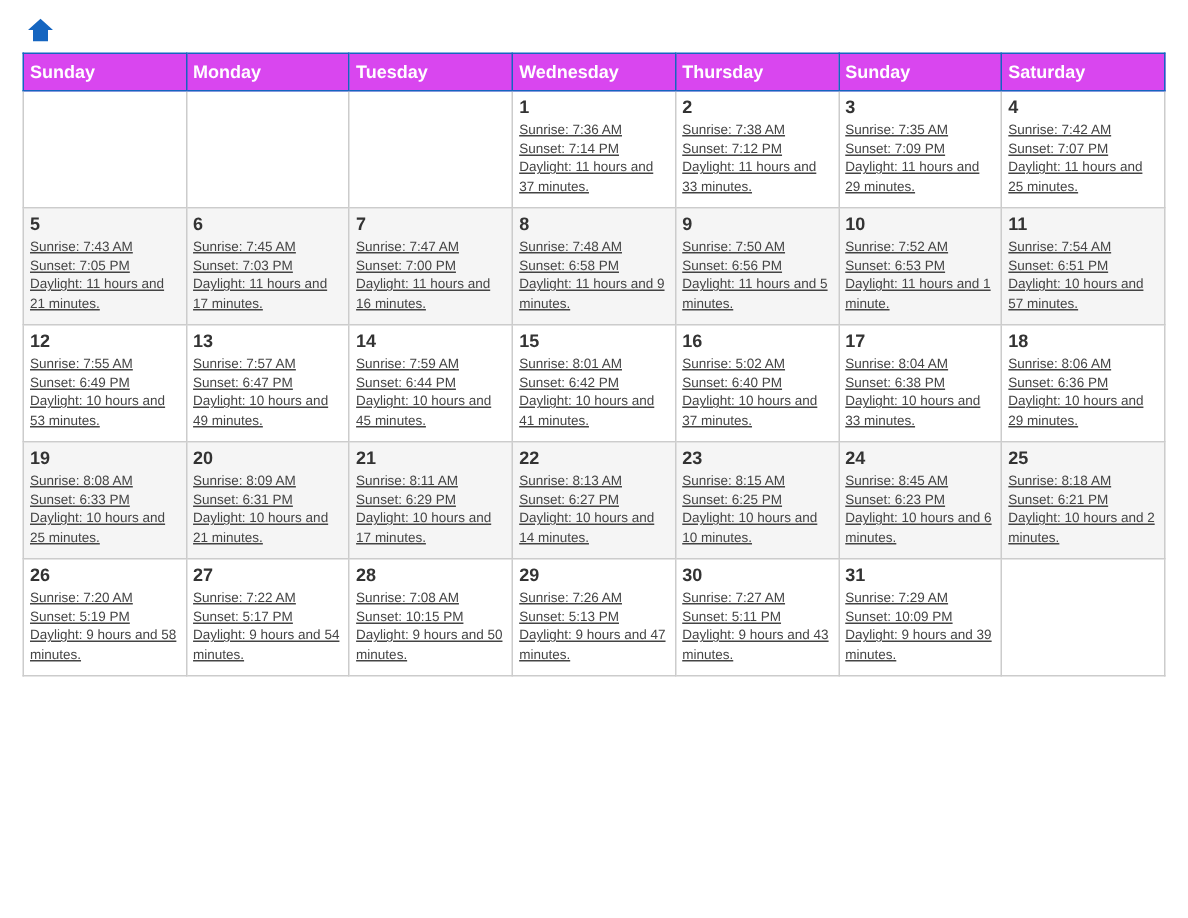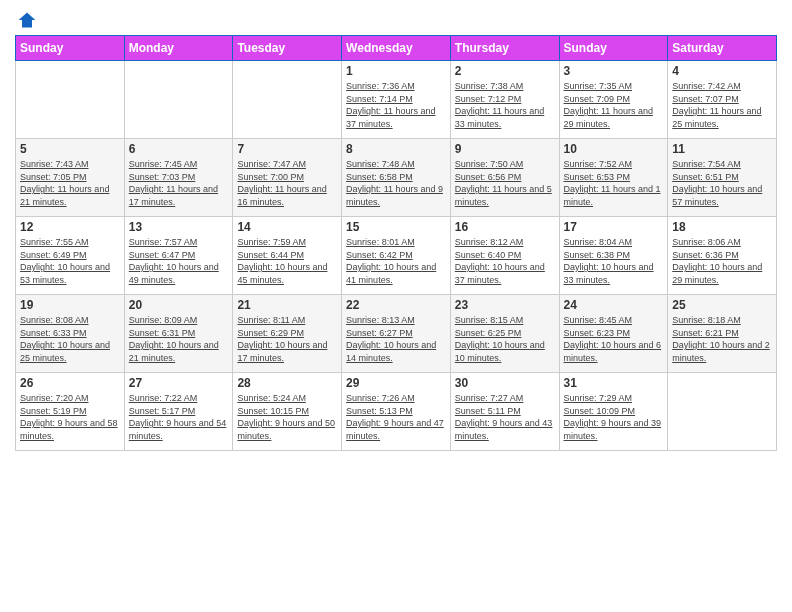--- a/index.html
+++ b/index.html
@@ -253,21 +253,21 @@
           <span class="day-number">15</span>
           <div class="day-info">
             <span>Sunrise: 8:01 AM</span><br>
             <span>Sunset: 6:42 PM</span><br>
             <span>Daylight: 10 hours and 41 minutes.</span>
           </div>
         </td>
           <td>
           <span class="day-number">16</span>
           <div class="day-info">
-            <span>Sunrise: 8:12 AM</span><br>
+            <span>Sunrise: 5:02 AM</span><br>
             <span>Sunset: 6:40 PM</span><br>
             <span>Daylight: 10 hours and 37 minutes.</span>
           </div>
         </td>
           <td>
           <span class="day-number">17</span>
           <div class="day-info">
             <span>Sunrise: 8:04 AM</span><br>
             <span>Sunset: 6:38 PM</span><br>
             <span>Daylight: 10 hours and 33 minutes.</span>
@@ -353,21 +353,21 @@
           <span class="day-number">27</span>
           <div class="day-info">
             <span>Sunrise: 7:22 AM</span><br>
             <span>Sunset: 5:17 PM</span><br>
             <span>Daylight: 9 hours and 54 minutes.</span>
           </div>
         </td>
           <td>
           <span class="day-number">28</span>
           <div class="day-info">
-            <span>Sunrise: 5:24 AM</span><br>
+            <span>Sunrise: 7:08 AM</span><br>
             <span>Sunset: 10:15 PM</span><br>
             <span>Daylight: 9 hours and 50 minutes.</span>
           </div>
         </td>
           <td>
           <span class="day-number">29</span>
           <div class="day-info">
             <span>Sunrise: 7:26 AM</span><br>
             <span>Sunset: 5:13 PM</span><br>
             <span>Daylight: 9 hours and 47 minutes.</span>

